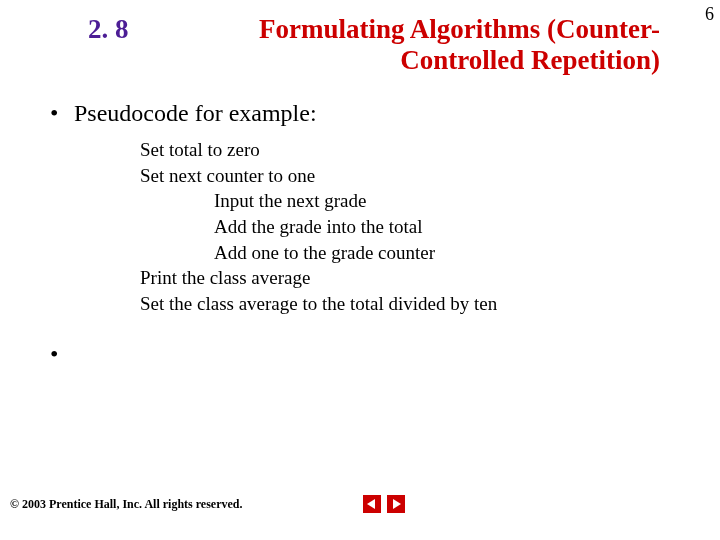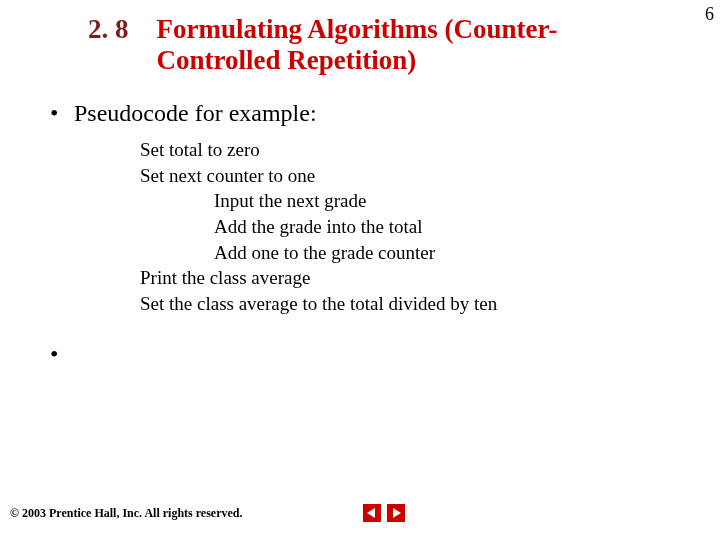--- a/index.html
+++ b/index.html
@@ -23,30 +23,30 @@
   .title-row {
     display: flex;
     align-items: flex-start;
     padding-top: 14px;
     padding-left: 88px;
     padding-right: 60px;
   }
   .section-number {
     font-size: 27px;
     font-weight: bold;
-    color: #7f1d1d;
+    color: #4c1d95;
     margin-right: 28px;
     white-space: nowrap;
   }
   .title-text {
     font-size: 27px;
     font-weight: bold;
     color: #cc0000;
     line-height: 1.15;
-    text-align: left;
+    text-align: right;
     flex: 1;
   }
   .body {
     padding-left: 50px;
     padding-right: 40px;
     padding-top: 24px;
   }
   .bullet-row {
     display: flex;
     align-items: baseline;
@@ -64,21 +64,21 @@
     font-size: 19px;
     line-height: 1.35;
     margin-bottom: 24px;
   }
   .pseudo-indent {
     padding-left: 74px;
   }
   .footer {
     position: absolute;
     left: 10px;
-    bottom: 18px;
+    bottom: 27px;
     display: flex;
     align-items: center;
     gap: 10px;
     font-family: "Times New Roman", serif;
     margin-top: 14px;
   }
   .copyright {
     font-size: 12px;
     font-weight: bold;
   }

